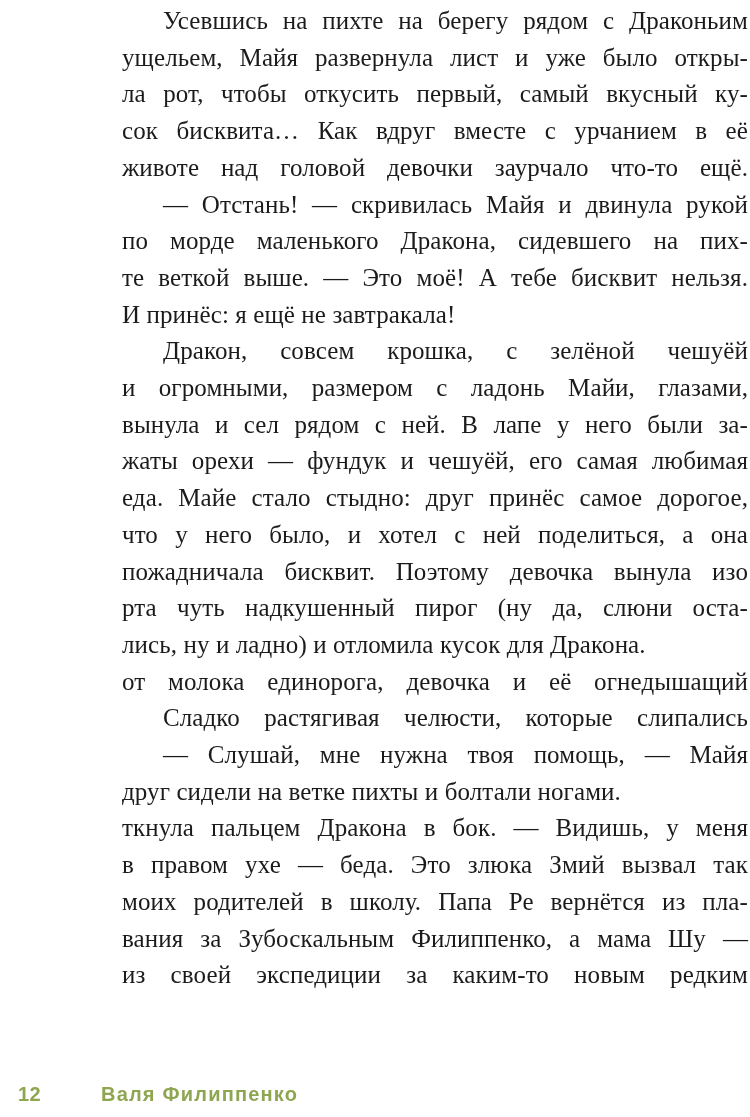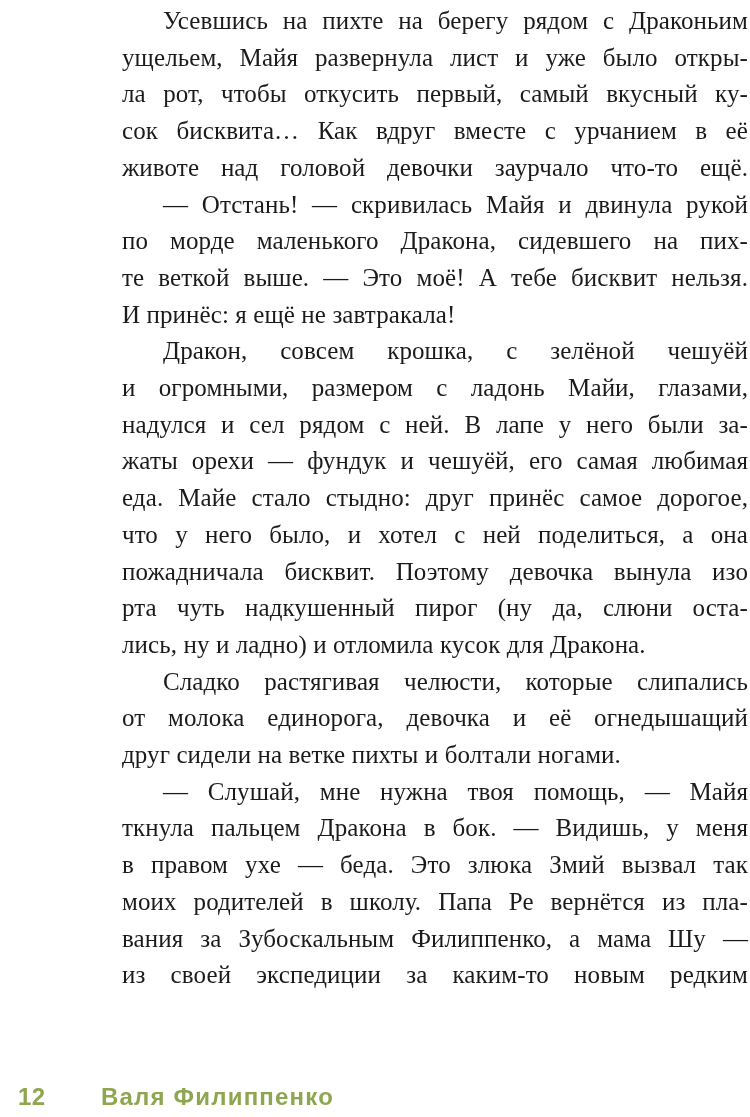--- a/index.html
+++ b/index.html
@@ -40,21 +40,21 @@
     text-indent: 41px;
   }
   .footer {
     position: absolute;
     left: 0;
     top: 1083px;
     width: 750px;
     height: 30px;
     font-family: "Liberation Sans", "DejaVu Sans", sans-serif;
     font-weight: bold;
-    font-size: 24px;
+    font-size: 20px;
     color: #8FA650;
   }
   .page-number {
     position: absolute;
     left: 18px;
     top: 0;
     letter-spacing: 0.5px;
   }
   .author-name {
     position: absolute;
@@ -72,31 +72,31 @@
       <div class="line">ущельем, Майя развернула лист и уже было откры-</div>
       <div class="line">ла рот, чтобы откусить первый, самый вкусный ку-</div>
       <div class="line">сок бисквита… Как вдруг вместе с урчанием в её</div>
       <div class="line">животе над головой девочки заурчало что-то ещё.</div>
       <div class="line first">— Отстань! — скривилась Майя и двинула рукой</div>
       <div class="line">по морде маленького Дракона, сидевшего на пих-</div>
       <div class="line">те веткой выше. — Это моё! А тебе бисквит нельзя.</div>
       <div class="line natural">И принёс: я ещё не завтракала!</div>
       <div class="line first">Дракон, совсем крошка, с зелёной чешуёй</div>
       <div class="line">и огромными, размером с ладонь Майи, глазами,</div>
-      <div class="line">надулся и сел рядом с ней. В лапе у него были за-</div>
+      <div class="line">вынула и сел рядом с ней. В лапе у него были за-</div>
       <div class="line">жаты орехи — фундук и чешуёй, его самая любимая</div>
       <div class="line">еда. Майе стало стыдно: друг принёс самое дорогое,</div>
       <div class="line">что у него было, и хотел с ней поделиться, а она</div>
       <div class="line">пожадничала бисквит. Поэтому девочка вынула изо</div>
       <div class="line">рта чуть надкушенный пирог (ну да, слюни оста-</div>
       <div class="line natural">лись, ну и ладно) и отломила кусок для Дракона.</div>
+      <div class="line">от молока единорога, девочка и её огнедышащий</div>
       <div class="line first">Сладко растягивая челюсти, которые слипались</div>
-      <div class="line">от молока единорога, девочка и её огнедышащий</div>
+      <div class="line first">— Слушай, мне нужна твоя помощь, — Майя</div>
       <div class="line natural">друг сидели на ветке пихты и болтали ногами.</div>
-      <div class="line first">— Слушай, мне нужна твоя помощь, — Майя</div>
       <div class="line">ткнула пальцем Дракона в бок. — Видишь, у меня</div>
       <div class="line">в правом ухе — беда. Это злюка Змий вызвал так</div>
       <div class="line">моих родителей в школу. Папа Ре вернётся из пла-</div>
       <div class="line">вания за Зубоскальным Филиппенко, а мама Шу —</div>
       <div class="line">из своей экспедиции за каким-то новым редким</div>
     </div>
   <div class="footer" style="color: rgb(143, 166, 80);">
     <span class="page-number">12</span>
     <span class="author-name">Валя Филиппенко</span>
   </div>

